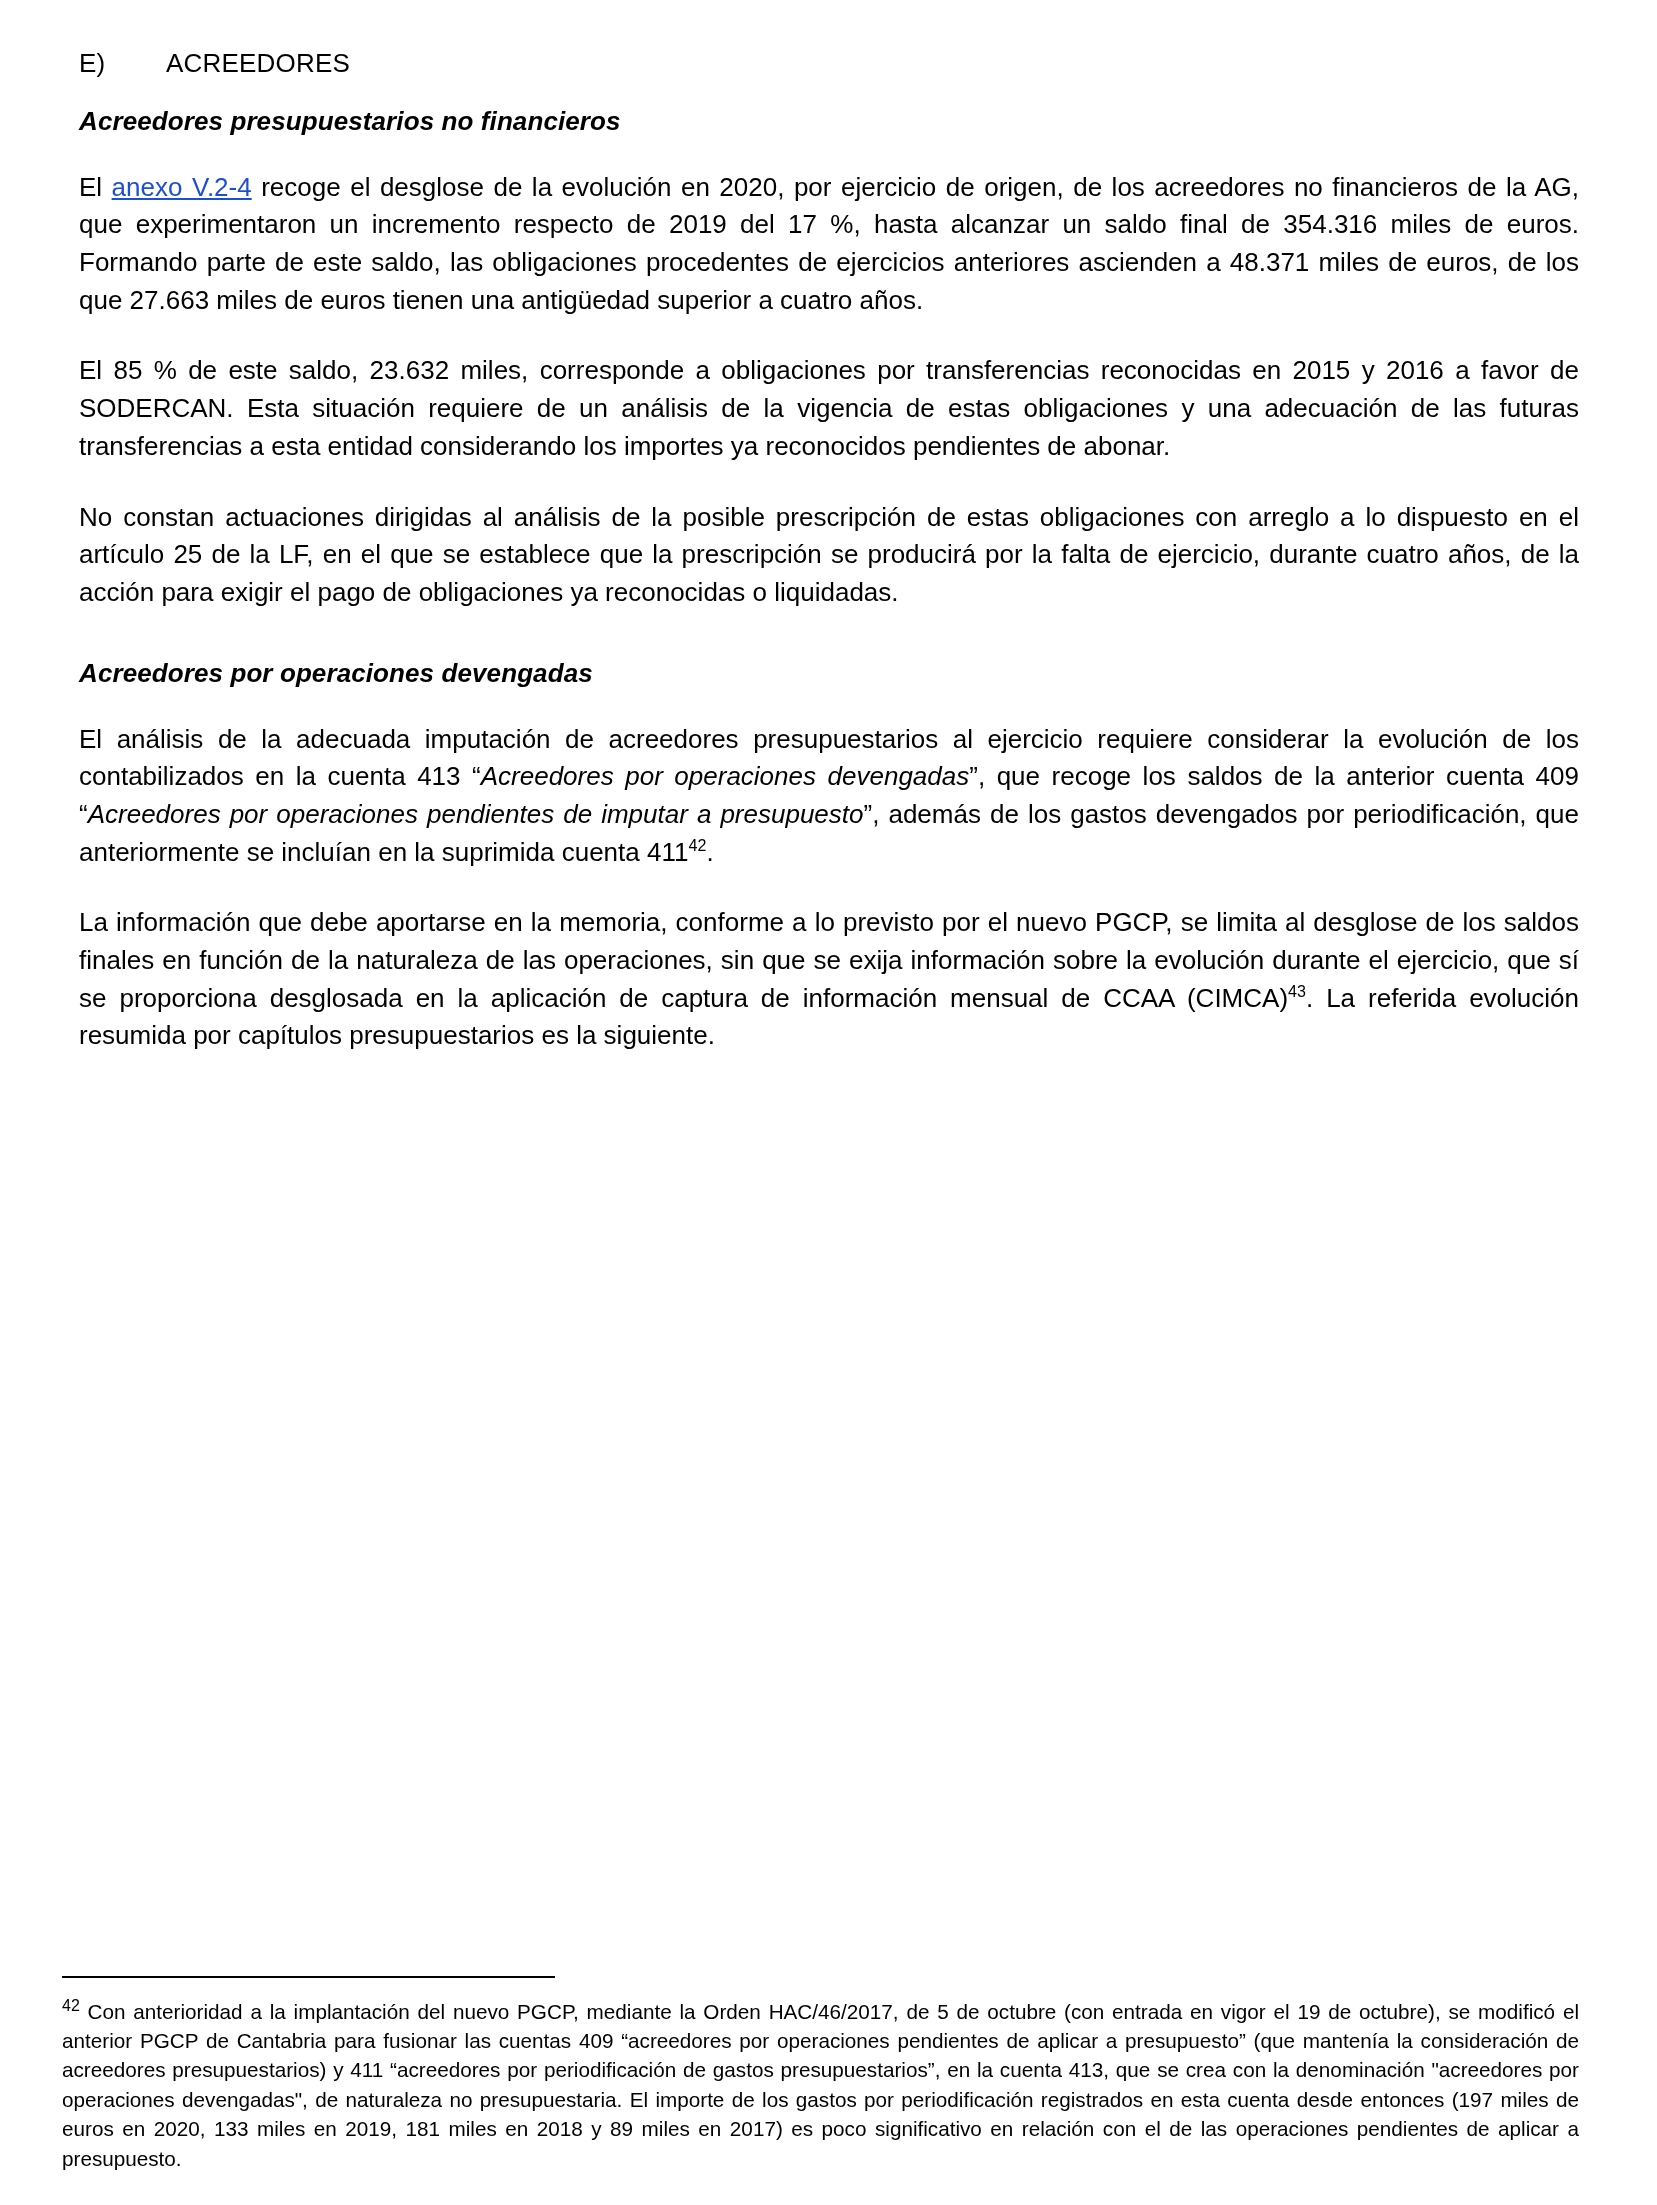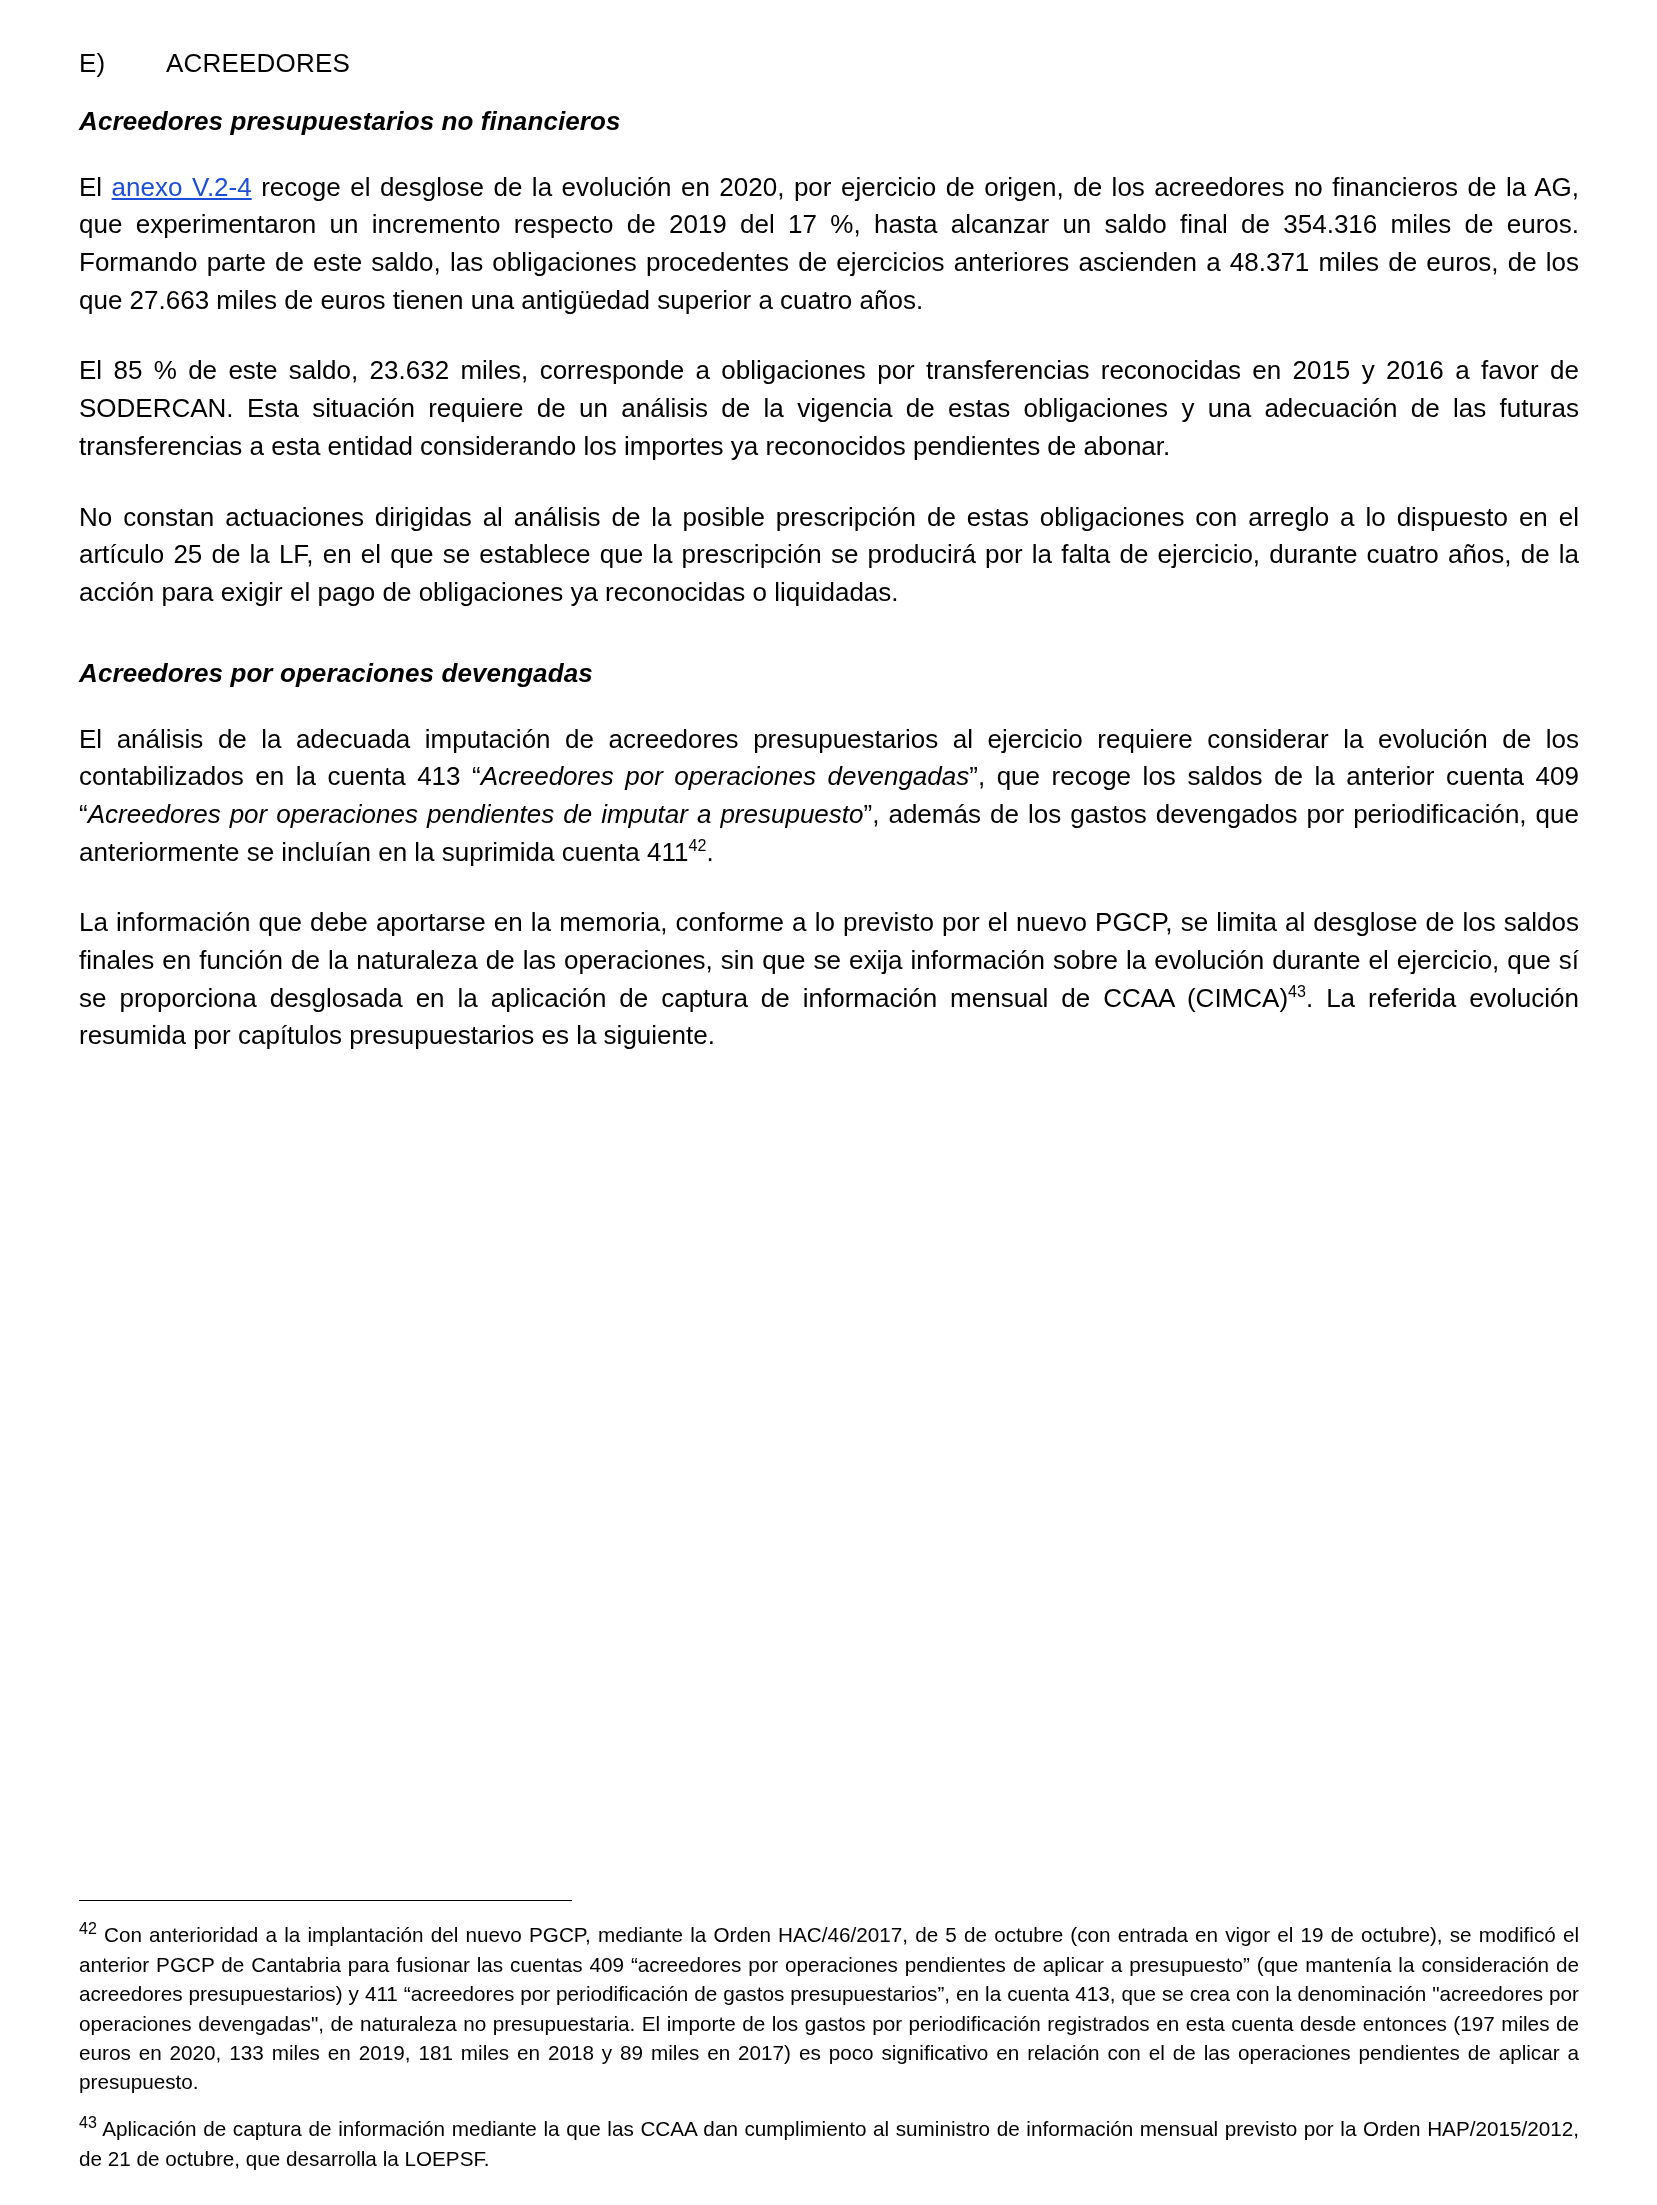--- a/index.html
+++ b/index.html
@@ -63,21 +63,21 @@
   sup {
     font-size: 0.62em;
     vertical-align: super;
     line-height: 0;
   }
   .spacer {
     height: 238px;
   }
   .footnotes {
     position: absolute;
-    left: 79px;
+    left: 62px;
     right: 79px;
     bottom: 32px;
   }
   .footnote-rule {
     width: 493px;
     height: 1.6px;
     background: #000000;
     margin-bottom: 19px;
   }
   p.footnote {
@@ -117,17 +117,16 @@
 
   <p class="body"><span>El análisis de la adecuada imputación de acreedores presupuestarios al ejercicio requiere considerar la evolución de los contabilizados en la cuenta 413 “</span><i>Acreedores por operaciones devengadas</i><span>”, que recoge los saldos de la anterior cuenta 409 “</span><i>Acreedores por operaciones pendientes de imputar a presupuesto</i><span>”, además de los gastos devengados por periodificación, que anteriormente se incluían en la suprimida cuenta 411</span><sup>42</sup><span>.</span></p>
 
   <p class="body"><span>La información que debe aportarse en la memoria, conforme a lo previsto por el nuevo PGCP, se limita al desglose de los saldos finales en función de la naturaleza de las operaciones, sin que se exija información sobre la evolución durante el ejercicio, que sí se proporciona desglosada en la aplicación de captura de información mensual de CCAA (CIMCA)</span><sup>43</sup><span>. La referida evolución resumida por capítulos presupuestarios es la siguiente.</span></p>
 
   <div class="spacer"></div>
 
   <div class="footnotes">
     <div class="footnote-rule"></div>
     <p class="footnote"><span class="fn-marker">42</span><span> Con anterioridad a la implantación del nuevo PGCP, mediante la Orden HAC/46/2017, de 5 de octubre (con entrada en vigor el 19 de octubre), se modificó el anterior PGCP de Cantabria para fusionar las cuentas 409 “acreedores por operaciones pendientes de aplicar a presupuesto” (que mantenía la consideración de acreedores presupuestarios) y 411 “acreedores por periodificación de gastos presupuestarios”, en la cuenta 413, que se crea con la denominación "acreedores por operaciones devengadas", de naturaleza no presupuestaria. El importe de los gastos por periodificación registrados en esta cuenta desde entonces (197 miles de euros en 2020, 133 miles en 2019, 181 miles en 2018 y 89 miles en 2017) es poco significativo en relación con el de las operaciones pendientes de aplicar a presupuesto.</span></p>
-    <p class="footnote"><span class="fn-marker">43</span><span> Aplicación de captura de información mediante la que las CCAA dan cumplimiento al suministro de información mensual previsto por la Orden HAP/2015/2012, de 21 de octubre, que desarrolla la LOEPSF.</span></p>
   </div>
 
 </div>
 
 
 </body></html>

